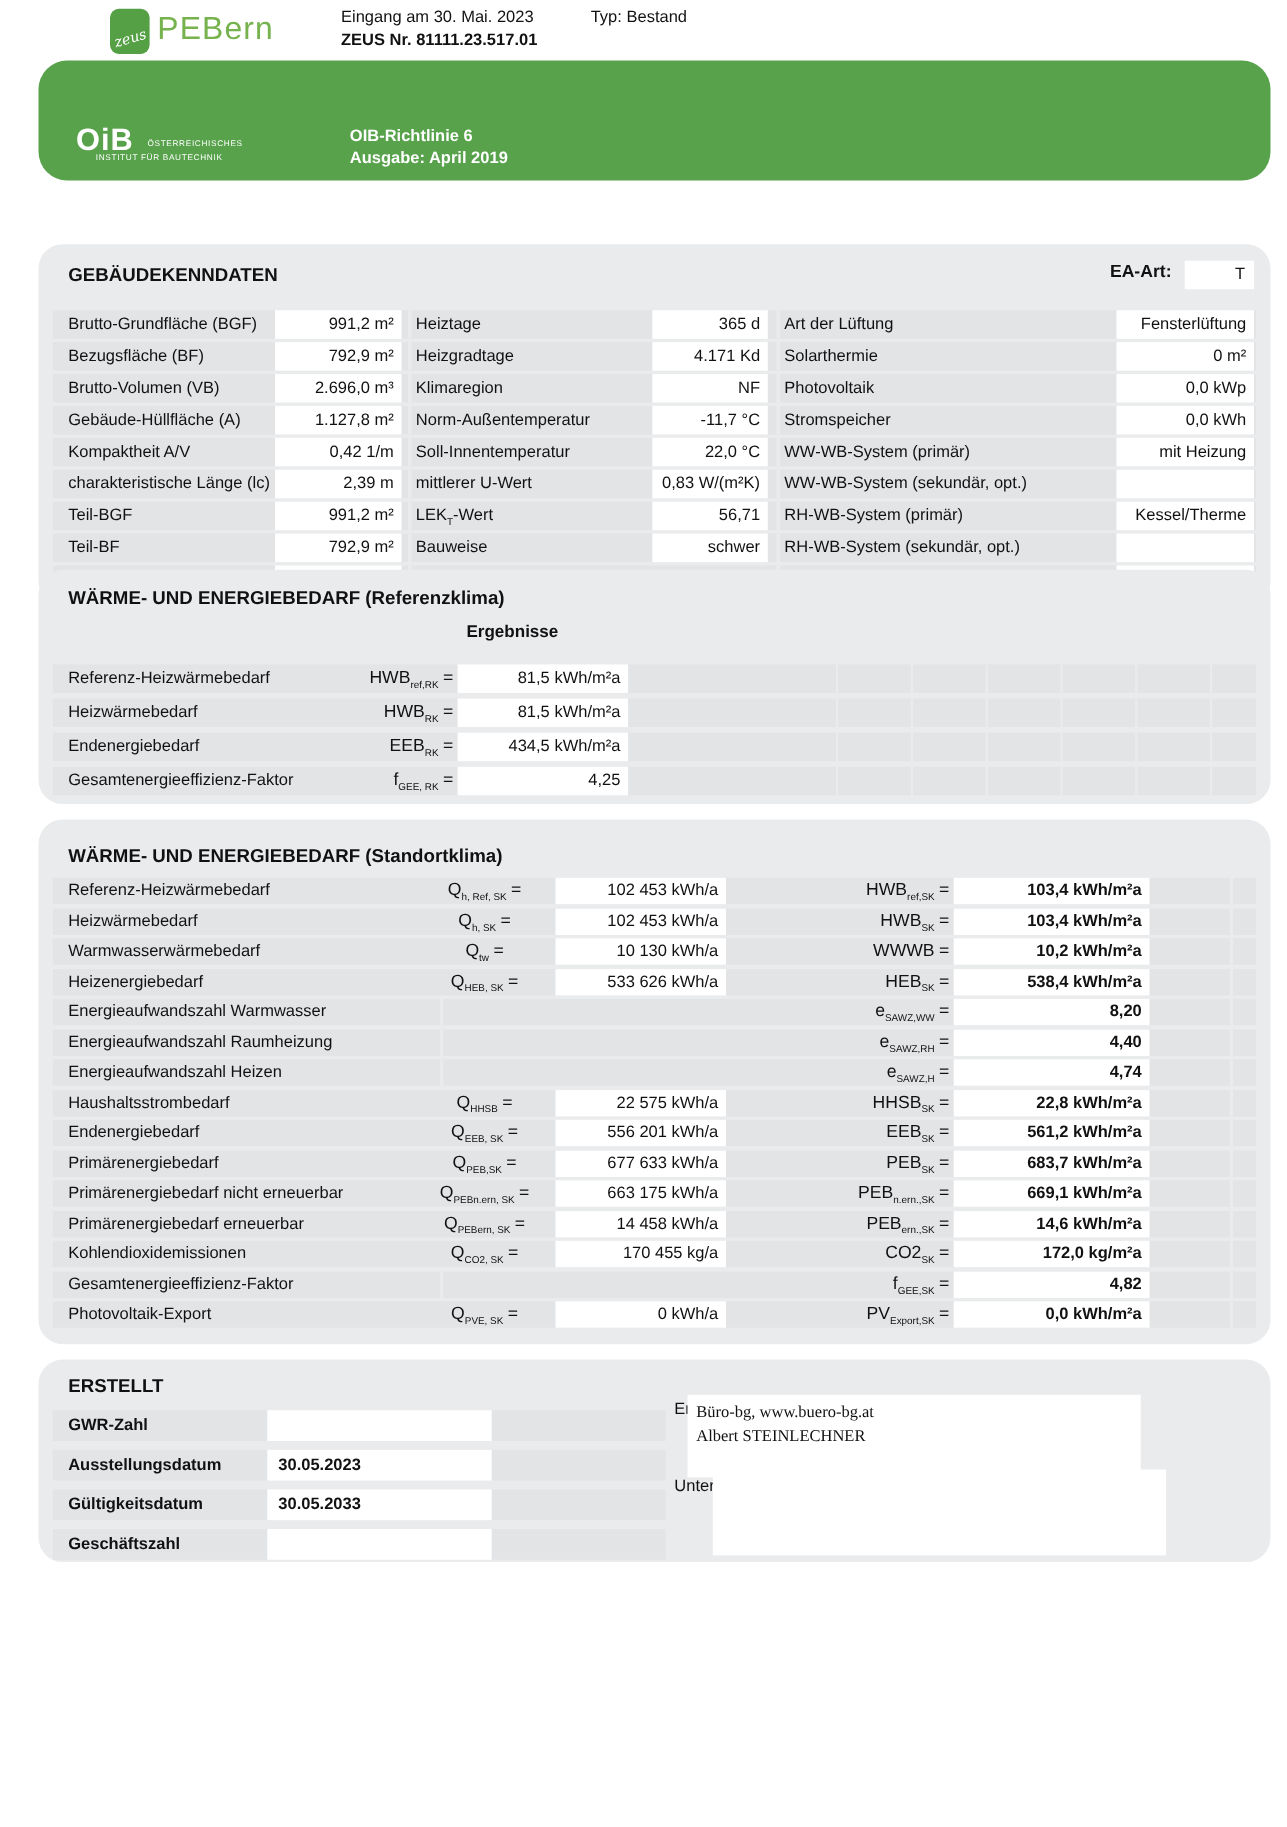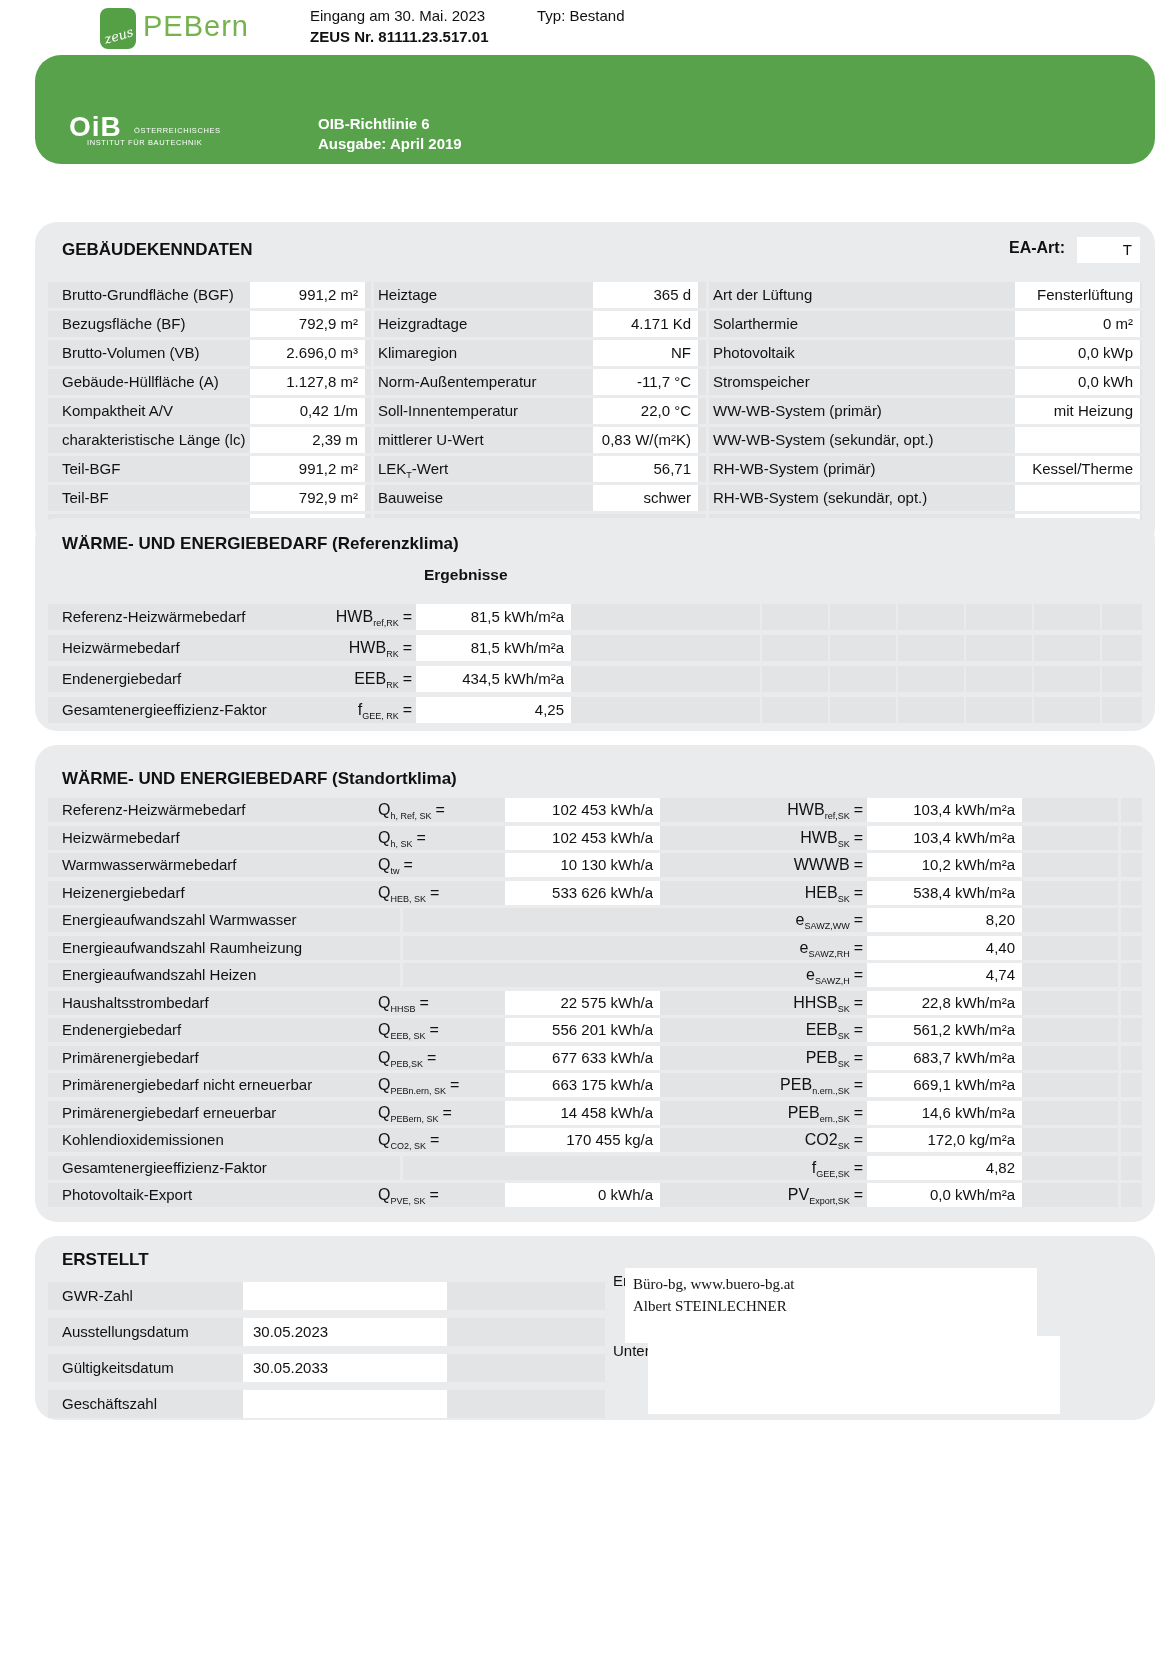--- a/index.html
+++ b/index.html
@@ -52,31 +52,31 @@
   .ergebnisse{position:absolute;left:389px;top:48px;font-size:15.5px;font-weight:bold;}
   .rrow{height:26px;}
   .rrow .lab{line-height:26px;left:14px;}
   .rsym{position:absolute;left:222px;width:142px;top:0;line-height:26px;font-size:16px;text-align:right;white-space:nowrap;}
   .rrow .vbox{left:368px;width:155px;height:26px;line-height:26px;}
   .rrow .wsep{height:26px;width:2px;}
   .t1{left:712px;} .t2{left:780px;} .t3{left:848px;} .t4{left:916px;} .t5{left:984px;} .t6{left:1052px;}
   
   .srow{height:24px;}
   .srow .lab{line-height:24px;left:14px;}
-  .qwrap{position:absolute;left:330px;width:125px;top:0;line-height:24px;font-size:16px;text-align:left;white-space:nowrap;}
+  .qwrap{position:absolute;left:330px;width:125px;top:0;line-height:24px;font-size:16px;text-align:center;white-space:nowrap;}
   .swrap{position:absolute;left:705px;width:110px;top:0;line-height:24px;font-size:16px;text-align:right;white-space:nowrap;}
   .qv{left:457px;width:155px;height:24px;line-height:24px;}
-  .sv{left:819px;width:155px;height:24px;line-height:24px;}
+  .sv{left:819px;width:178px;height:24px;line-height:24px;font-weight:bold;}
   .srow .wsep{height:24px;}
   .sep400{left:352px;display:none;}
   .srow:has(.qv:empty) .sep400{display:block;}
   .qwrap sub:empty ~ .eq{display:none;}
   .t7{left:1070px;}
   
-  .erow{height:28px;width:557px;}
+  .erow{height:28px;width:557px;font-weight:bold;}
   .erow .lab{line-height:28px;left:14px;}
   .erow .vbox{left:195px;width:204px;height:28px;line-height:28px;}
   .ers-label{position:absolute;left:578px;top:36px;font-size:15px;}
   .ers-box{position:absolute;left:590px;top:32px;width:412px;height:75px;background:#fff;
            font-size:15px;line-height:22px;padding:5px 8px;box-sizing:border-box;font-family:Liberation Serif, serif;}
   .unt-label{position:absolute;left:578px;top:106px;font-size:15px;}
   .unt-box{position:absolute;left:613px;top:100px;width:412px;height:78px;background:#fff;}
 </style>
 </head>
 <body>

